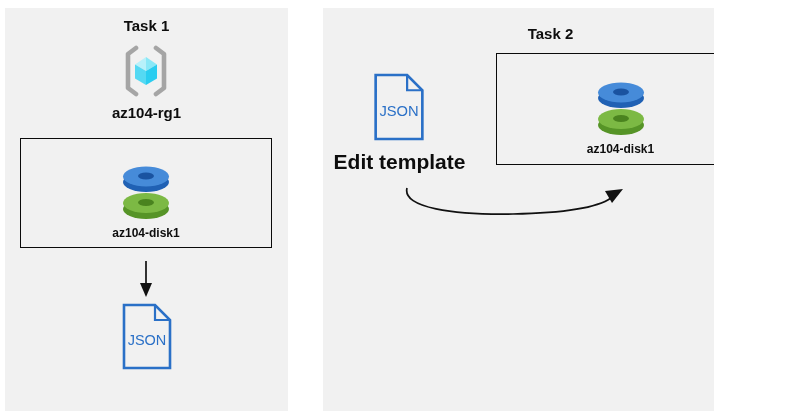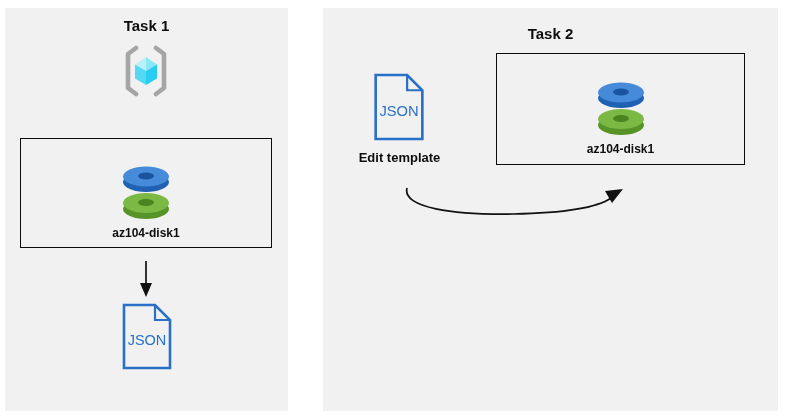--- a/index.html
+++ b/index.html
@@ -3,21 +3,21 @@
 <meta charset="utf-8">
 <style>
   * { margin: 0; padding: 0; box-sizing: border-box; }
   html, body { background: #ffffff; }
   body {
     font-family: "Liberation Sans", "DejaVu Sans", sans-serif;
     color: #0d0d0d;
   }
   .stage {
     position: relative;
-    width: 785px;
+    width: 714px;
     height: 419px;
     background: #ffffff;
     overflow: hidden;
   }
   .panel {
     position: absolute;
     top: 8px;
     height: 403px;
     background: #f1f1f1;
   }
@@ -35,21 +35,21 @@
     color: #0d0d0d;
   }
   .label {
     font-size: 12px;
     font-weight: bold;
     color: #0d0d0d;
     text-align: center;
   }
   .caption {
     position: absolute;
-    font-size: 13px;
+    font-size: 21px;
     font-weight: bold;
     color: #0d0d0d;
     text-align: center;
   }
   .group-box {
     position: absolute;
     border: 1px solid #0a0a0a;
     display: flex;
     flex-direction: column;
     align-items: center;
@@ -70,20 +70,21 @@
 
     <svg class="abs" style="left:118px; top:37px;" width="46" height="52" viewBox="0 0 46 52">
       <path d="M13 3 L5 9 L5 43 L13 49" fill="none" stroke="#a5a5a5" stroke-width="4.6" stroke-linejoin="round" stroke-linecap="round"></path>
       <path d="M33 3 L41 9 L41 43 L33 49" fill="none" stroke="#a5a5a5" stroke-width="4.6" stroke-linejoin="round" stroke-linecap="round"></path>
       <polygon points="23,12 23,26 12,19.5" fill="#b8f1fa"></polygon>
       <polygon points="23,12 34,19.5 23,26" fill="#8ae8f7"></polygon>
       <polygon points="12,19.5 23,26 23,40 12,33.5" fill="#55d9f3"></polygon>
       <polygon points="34,19.5 23,26 23,40 34,33.5" fill="#2acdf0"></polygon>
     </svg>
 
+    <div class="title" style="top:96px;">az104-rg1</div>
 
     <div class="group-box" style="left:15px; top:130px; width:252px; height:110px;">
       <svg width="60" height="58" viewBox="0 0 60 58">
         <ellipse cx="30" cy="46" rx="23" ry="10" fill="#569427"></ellipse>
         <ellipse cx="30" cy="40" rx="23" ry="10" fill="#7cb944"></ellipse>
         <ellipse cx="30" cy="39.5" rx="8" ry="3.5" fill="#4a831f"></ellipse>
         <ellipse cx="30" cy="19" rx="23" ry="10" fill="#2061b4"></ellipse>
         <ellipse cx="30" cy="13.5" rx="23" ry="10" fill="#468bd9"></ellipse>
         <ellipse cx="30" cy="13" rx="8" ry="3.5" fill="#1a53a0"></ellipse>
       </svg>

